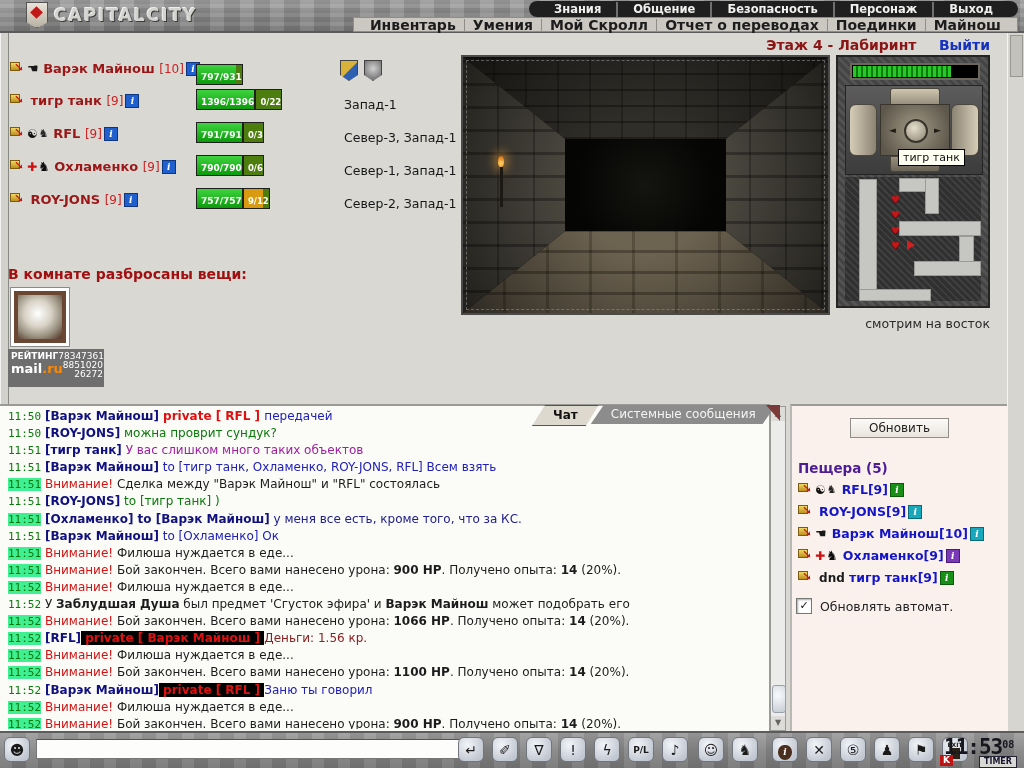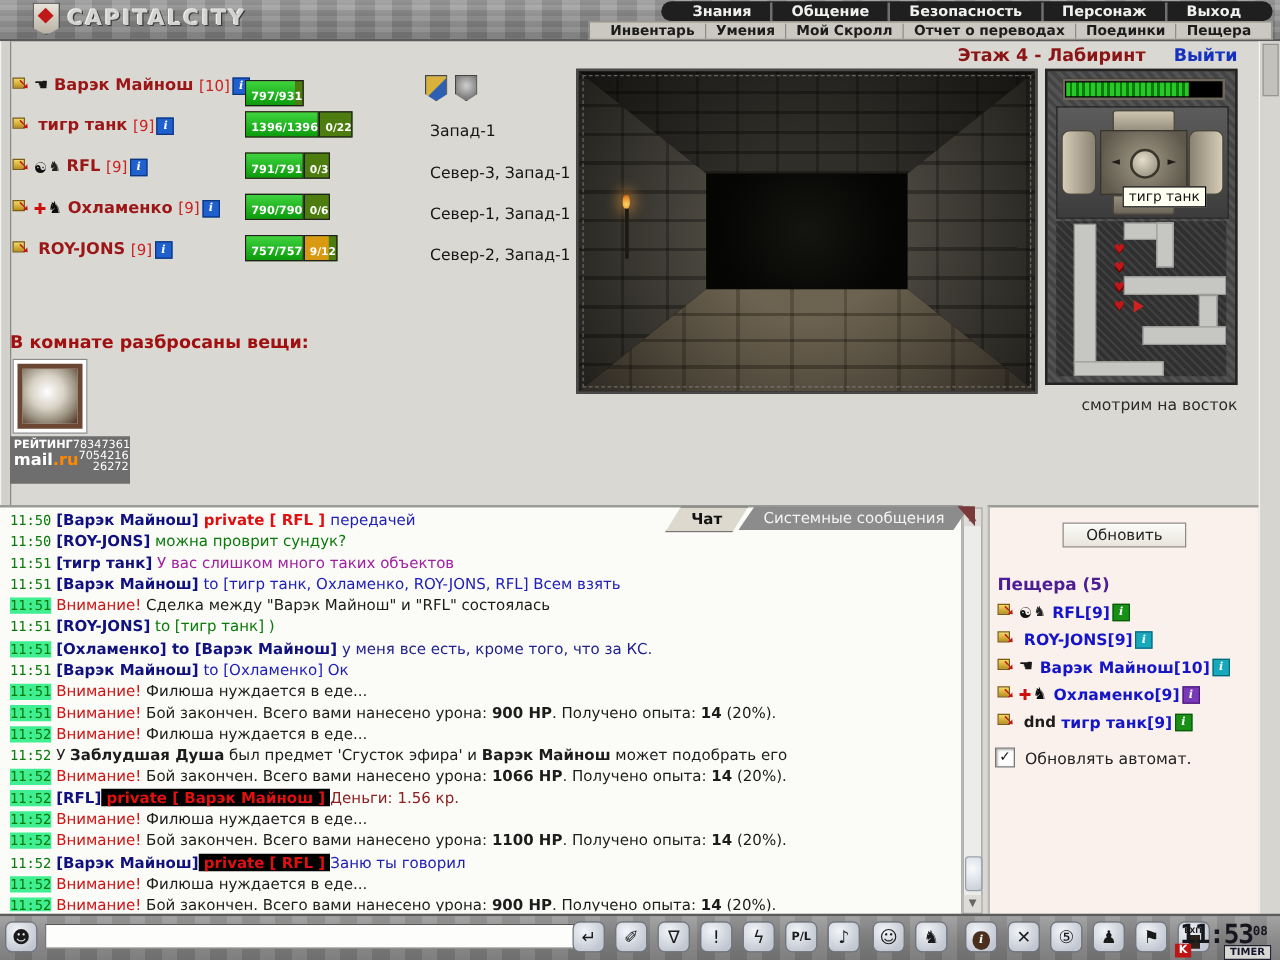--- a/index.html
+++ b/index.html
@@ -18,21 +18,21 @@
   #crest i{position:absolute;left:5px;top:5px;width:9px;height:9px;background:#c01818;transform:rotate(45deg);}
   #logo b{font-size:17px;letter-spacing:2px;color:#d3d3d0;
     text-shadow:1px 1px 0 #3c3c3c,-1px -1px 0 #eee;font-weight:bold;}
   #menu1{position:absolute;right:6px;top:1px;z-index:3;background:#1f1f1f;border-radius:9px;
     padding:0 10px;height:16px;display:flex;align-items:center;}
   #menu1 span{color:#f0f0ee;font-weight:bold;font-size:11.5px;padding:0 15px;line-height:15px;
     border-left:2px solid #6f6f6f;cursor:pointer;white-space:nowrap;}
   #menu1 span:first-child{border-left:none;}
   #menu2{position:absolute;right:6px;top:17px;z-index:3;background:#cbc8c1;border:1px solid #8f8d86;
     height:13px;display:flex;align-items:center;padding:0 8px;}
-  #menu2 span{color:#1c1c1c;font-weight:bold;font-size:11px;line-height:12px;padding:0 8px;
+  #menu2 span{color:#1c1c1c;font-weight:bold;font-size:14px;line-height:12px;padding:0 8px;
     border-left:1px solid #8f8d86;cursor:pointer;white-space:nowrap;}
   #menu2 span:first-child{border-left:none;}
   
   .ridge{position:absolute;background:#d2d1cc;border-left:1px solid #f2f2f0;border-right:1px solid #8a8a86;}
   
   #floor-head{position:absolute;left:461px;top:37px;width:529px;text-align:right;font-size:14px;}
   #floor-title{color:#8b1414;font-weight:bold;}
   #floor-exit{color:#1531bd;font-weight:bold;margin-left:18px;cursor:pointer;text-decoration:none;}
   
   .prow{position:absolute;left:10px;width:450px;height:32px;}
@@ -239,21 +239,21 @@
         <span>Безопасность</span>
         <span>Персонаж</span>
         <span>Выход</span>
       </div>
     <div id="menu2">
         <span>Инвентарь</span>
         <span>Умения</span>
         <span>Мой Скролл</span>
         <span>Отчет о переводах</span>
         <span>Поединки</span>
-        <span>Пещера</span>
+        <span>Майнош</span>
       </div>
   </div>
 
   <div class="ridge" style="left:0;top:33px;width:7px;height:698px;"></div>
 
   <div id="floor-head">
     <span id="floor-title">Этаж 4 - Лабиринт</span>
     <a id="floor-exit">Выйти</a>
   </div>
 
@@ -305,21 +305,21 @@
     </div>
 
   <div id="counter">
     <div class="r1">
       <span style="font-weight:bold">РЕЙТИНГ</span>
       <span>7834736173</span>
     </div>
     <div class="r2">
       <span class="brand"><span>mail</span><em>.ru</em></span>
       <span class="nums">
-        <span>7054216</span><br><span>26272</span>
+        <span>8851020</span><br><span>26272</span>
       </span>
     </div>
   </div>
 
   <div id="dungeon">
     <div class="dwall dceil"></div>
     <div class="dwall dfloor"></div>
     <div class="dwall dleft"></div>
     <div class="dwall dright"></div>
     <div class="dend"></div>

